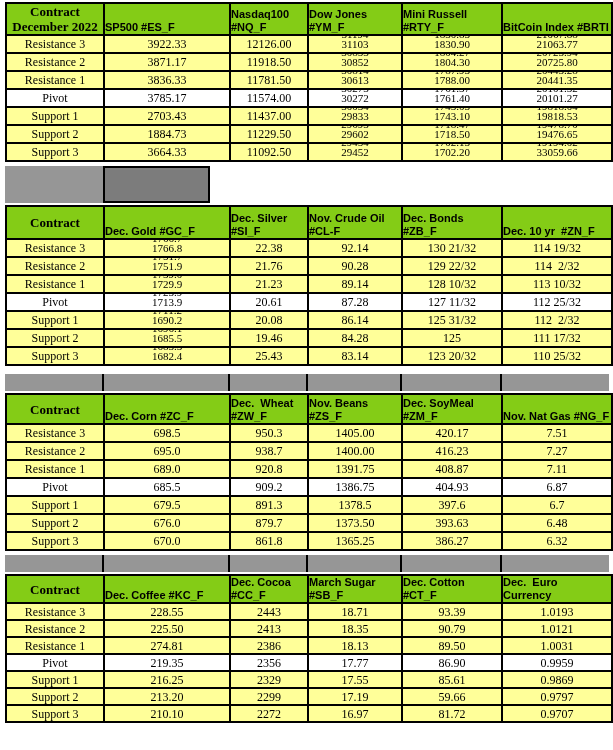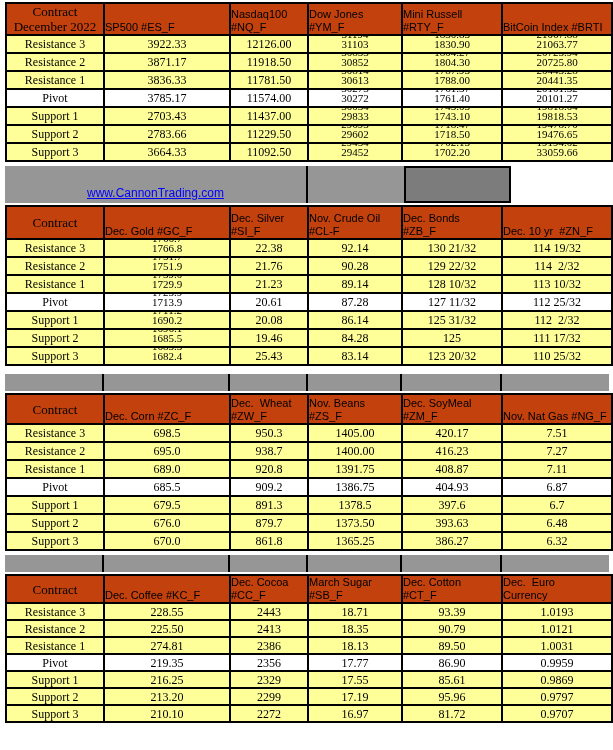--- a/index.html
+++ b/index.html
@@ -2,22 +2,22 @@
 <html><head>
 <meta charset="utf-8">
 <style>
   html,body{margin:0;padding:0;background:#fff;}
   body{width:613px;height:750px;overflow:hidden;font-family:"Liberation Serif",serif;}
   #sheet{margin:2px 0 0 5px;width:606px;}
 
   table.grid{border-collapse:collapse;table-layout:fixed;width:606px;background:#fff;}
   table.grid td, table.grid th{border:2px solid #000;padding:0;overflow:hidden;}
 
-  th{font-family:"Liberation Sans",sans-serif;font-weight:normal;font-size:11px;
-     text-align:left;vertical-align:bottom;padding:0 0 1px 4px;background:#c2410c;}
+  th{font-family:"Liberation Sans",sans-serif;font-weight:bold;font-size:11px;
+     text-align:left;vertical-align:bottom;padding:0 0 1px 4px;background:#84cc16;}
   th .hline{white-space:pre;line-height:13px;}
   th.contract{font-family:"Liberation Serif",serif;font-size:13px;text-align:center;
      vertical-align:middle;padding:0;}
   th.contract .hline{white-space:pre;line-height:15px;text-align:center;}
 
   td{font-size:12px;text-align:center;background:#FFFF99;white-space:pre;line-height:14px;}
   tr.pivot td{background:#fff;}
   td.label{font-size:12px;}
 
   .t1 td{height:16px;} .t1 th{height:23px;}
@@ -121,42 +121,39 @@
           <tr>
             <td class="label">Support 1</td>
             <td class="val">2703.43</td>
             <td class="val">11437.00</td>
             <td class="glitch-cell"><div class="glitch"><span>30034</span><span>29833</span></div></td>
             <td class="glitch-cell"><div class="glitch"><span>1743.03</span><span>1743.10</span></div></td>
             <td class="glitch-cell"><div class="glitch"><span>19818.04</span><span>19818.53</span></div></td>
           </tr>
           <tr>
             <td class="label">Support 2</td>
-            <td class="val">2783.66</td>
+            <td class="val">1884.73</td>
             <td class="val">11229.50</td>
             <td class="glitch-cell"><div class="glitch"><span>29693</span><span>29602</span></div></td>
             <td class="glitch-cell"><div class="glitch"><span>1718.47</span><span>1718.50</span></div></td>
             <td class="glitch-cell"><div class="glitch"><span>19478.70</span><span>19476.65</span></div></td>
           </tr>
           <tr>
             <td class="label">Support 3</td>
             <td class="val">3664.33</td>
             <td class="val">11092.50</td>
             <td class="glitch-cell"><div class="glitch"><span>29454</span><span>29452</span></div></td>
             <td class="glitch-cell"><div class="glitch"><span>1702.13</span><span>1702.20</span></div></td>
             <td class="glitch-cell"><div class="glitch"><span>19194.02</span><span>33059.66</span></div></td>
           </tr>
         </tbody>
       </table>
     </div>
 
   <div class="band band1">
-    <div class="seg" style="width:301px;">
-      <a href="#" class="weblink">www.CannonTrading.com</a>
-    </div>
     <div class="seg" style="width:98px;"></div>
     <div class="seg seg-dark" style="width:107px;box-sizing:border-box;"></div>
   </div>
 
   <div id="table-slot-1" class="mt2">
       <table class="grid t2">
         <colgroup>
           <col style="width: 98px;">
           <col style="width: 126px;">
           <col style="width: 78px;">
@@ -439,21 +436,21 @@
             <td class="val">2329</td>
             <td class="val">17.55</td>
             <td class="val">85.61</td>
             <td class="val">0.9869</td>
           </tr>
           <tr>
             <td class="label">Support 2</td>
             <td class="val">213.20</td>
             <td class="val">2299</td>
             <td class="val">17.19</td>
-            <td class="val">95.96</td>
+            <td class="val">59.66</td>
             <td class="val">0.9797</td>
           </tr>
           <tr>
             <td class="label">Support 3</td>
             <td class="val">210.10</td>
             <td class="val">2272</td>
             <td class="val">16.97</td>
             <td class="val">81.72</td>
             <td class="val">0.9707</td>
           </tr>

